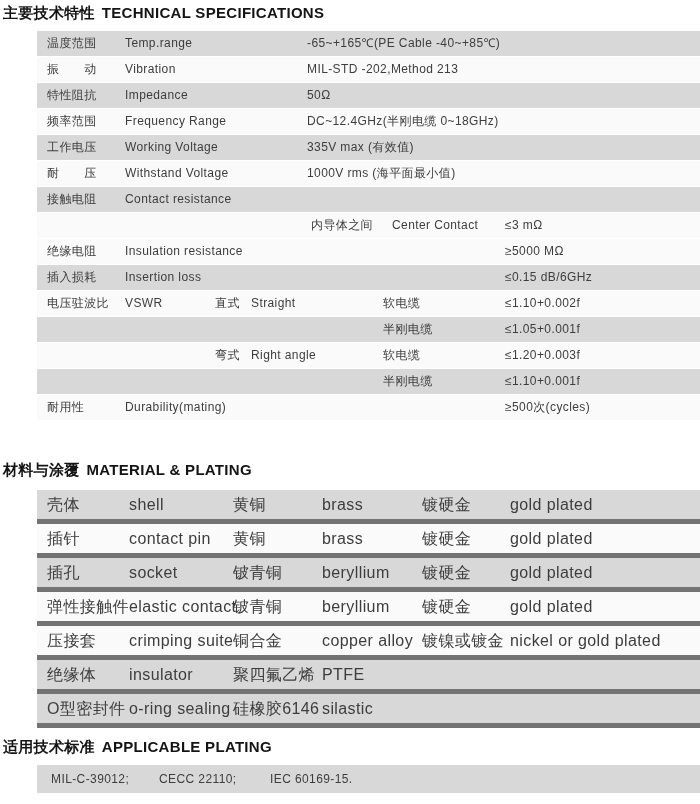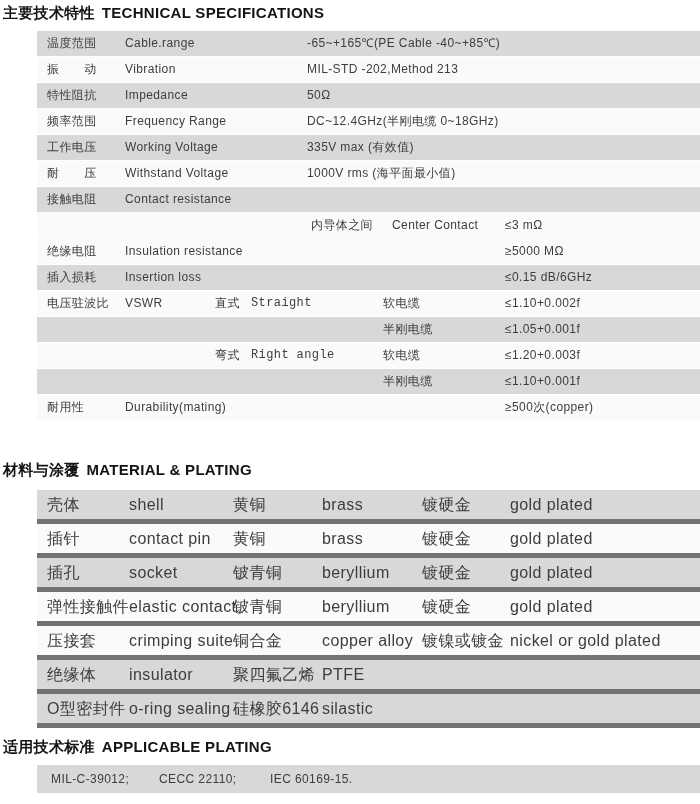--- a/index.html
+++ b/index.html
@@ -24,21 +24,21 @@
   .row.white { background:var(--row_white, #fafafa); }
   .row span, .mrow span, .srow span { position:absolute; top:0; white-space:nowrap; }
   
   .zh { left:10px; }
   .en { left:88px; }
   .v3 { left:270px;text-align:center; }
   .sz { left:274px; }
   .se { left:355px; }
   .v4 { left:468px; }
   .mz { left:178px; }
-  .me { left:214px;font-family:Liberation Mono, monospace; }
+  .me { left:214px; }
   .cb { left:346px; }
   
   .mrow {
     position:relative; width:700px; height:34px; line-height:30px;
     font-size:16px; letter-spacing:0.4px; box-sizing:border-box;
     border-bottom:5px solid #737373;
   }
   .mrow.gray  { background:var(--row_gray, #d8d8d8); }
   .mrow.white { background:var(--row_white, #fafafa); }
   .p1 { left:10px; }
@@ -61,21 +61,21 @@
 
 <div class="page">
 
   <div class="sec-title" style="top:4px;">
     <span class="t-zh">主要技术特性</span><span class="t-en">TECHNICAL SPECIFICATIONS</span>
   </div>
 
   <div class="table" style="top:31px;">
     <div class="row gray">
       <span class="zh">温度范围</span>
-      <span class="en">Cable.range</span>
+      <span class="en">Temp.range</span>
       <span class="v3">-65~+165℃(PE Cable -40~+85℃)</span>
     </div>
     <div class="row white">
       <span class="zh">振　　动</span>
       <span class="en">Vibration</span>
       <span class="v3">MIL-STD -202,Method 213</span>
     </div>
     <div class="row gray">
       <span class="zh">特性阻抗</span>
       <span class="en">Impedance</span>
@@ -133,21 +133,21 @@
       <span class="cb">软电缆</span>
       <span class="v4">≤1.20+0.003f</span>
     </div>
     <div class="row gray">
       <span class="cb">半刚电缆</span>
       <span class="v4">≤1.10+0.001f</span>
     </div>
     <div class="row white">
       <span class="zh">耐用性</span>
       <span class="en">Durability(mating)</span>
-      <span class="v4">≥500次(copper)</span>
+      <span class="v4">≥500次(cycles)</span>
     </div>
   </div>
 
   <div class="sec-title" style="top:461px;">
     <span class="t-zh">材料与涂覆</span><span class="t-en">MATERIAL &amp; PLATING</span>
   </div>
 
   <div class="table" style="top:490px;">
     <div class="mrow gray">
       <span class="p1">壳体</span>

